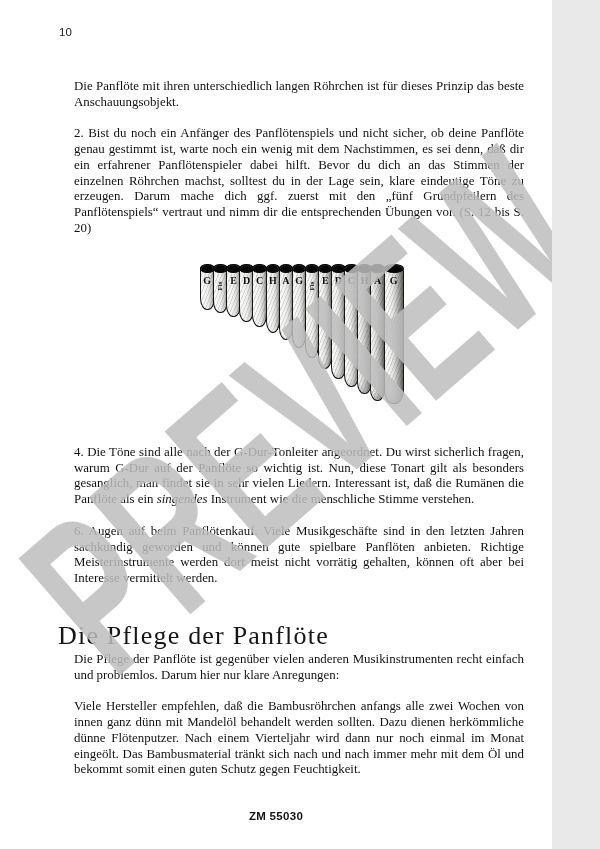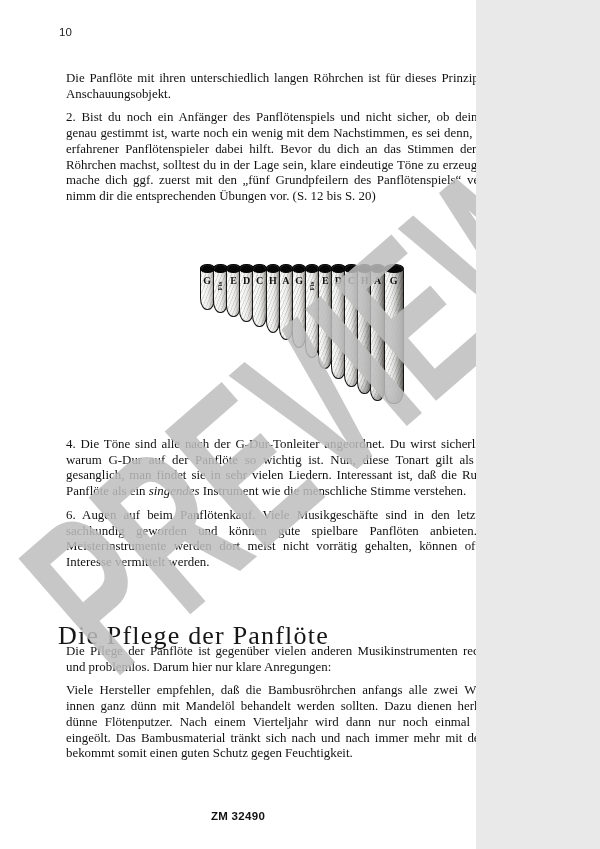--- a/index.html
+++ b/index.html
@@ -1,27 +1,27 @@
 <!DOCTYPE html>
 <html lang="de"><head>
 <meta charset="utf-8">
 <style>
   html,body{margin:0;padding:0;}
   body{background:#e9e9e9;font-family:"Liberation Serif",serif;}
-  .page{position:relative;width:476px;height:849px;background:#ffffff;overflow:hidden;margin:0;}
+  .page{position:relative;width:552px;height:849px;background:#ffffff;overflow:hidden;margin:0;}
 
   
   .page-number{position:absolute;left:59px;top:26px;font:11.5px "Liberation Sans",sans-serif;color:#1d1d1d;z-index:2;}
   .footer{position:absolute;left:0;right:0;top:810px;text-align:center;
           font:bold 11.5px "Liberation Sans",sans-serif;color:#111;z-index:2;letter-spacing:.3px;}
 
   
   .textblock{position:absolute;left:58px;width:482px;z-index:2;color:#121212;
              font-size:12.9px;line-height:15.7px;text-align:justify;hyphens:auto;-webkit-hyphens:auto;}
-  .textblock p{margin:8px;}
+  .textblock p{margin:16px;}
   .textblock i{font-style:italic;}
   .block1{top:63px;}
   .block2{top:429px;}
   .block3{top:636px;}
   .section-heading{position:absolute;left:58px;top:589px;z-index:2;color:#161616;
              font:26px "Liberation Serif",serif;letter-spacing:1.2px;margin-top:32px;}
 
   
   .panflute{position:absolute;left:200px;top:266px;display:flex;align-items:flex-start;z-index:1;}
   .tube{position:relative;flex:0 0 auto;width:14.5px;margin-left:-1.4px;box-sizing:border-box;
@@ -125,17 +125,17 @@
     <p><span>6. Augen auf beim Panflötenkauf. Viele Musikgeschäfte sind in den letzten Jahren sachkundig geworden und können gute spielbare Panflöten anbieten. Richtige Meisterinstrumente werden dort meist nicht vorrätig gehalten, können oft aber bei Interesse vermittelt werden.</span><i></i><span></span></p>
   </div>
 
   <h1 class="section-heading">Die Pflege der Panflöte</h1>
 
   <div class="textblock block3">
     <p><span>Die Pflege der Panflöte ist gegenüber vielen anderen Musikinstrumenten recht einfach und problemlos. Darum hier nur klare Anregungen:</span><i></i><span></span></p>
     <p><span>Viele Hersteller empfehlen, daß die Bambusröhrchen anfangs alle zwei Wochen von innen ganz dünn mit Mandelöl behandelt werden sollten. Dazu dienen herkömmliche dünne Flötenputzer. Nach einem Vierteljahr wird dann nur noch einmal im Monat eingeölt. Das Bambusmaterial tränkt sich nach und nach immer mehr mit dem Öl und bekommt somit einen guten Schutz gegen Feuchtigkeit.</span><i></i><span></span></p>
   </div>
 
-  <div class="footer">ZM 32490</div>
+  <div class="footer">ZM 55030</div>
 
   <div class="watermark">PREVIEW</div>
 
 </div>
 
 </body></html>

